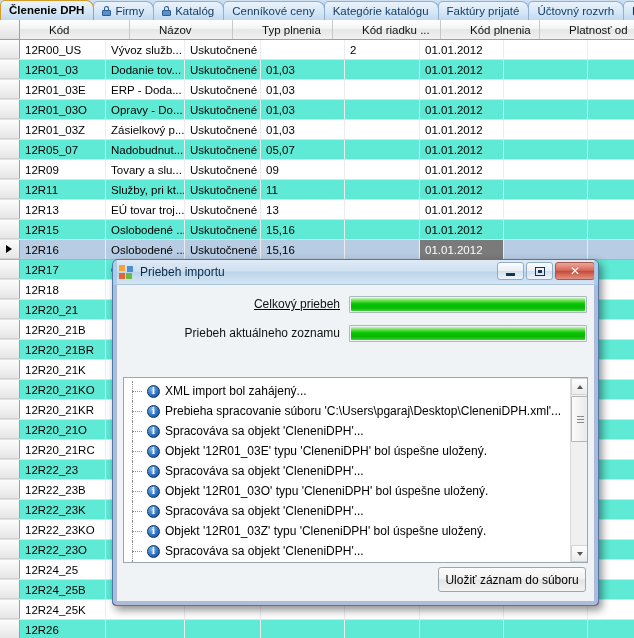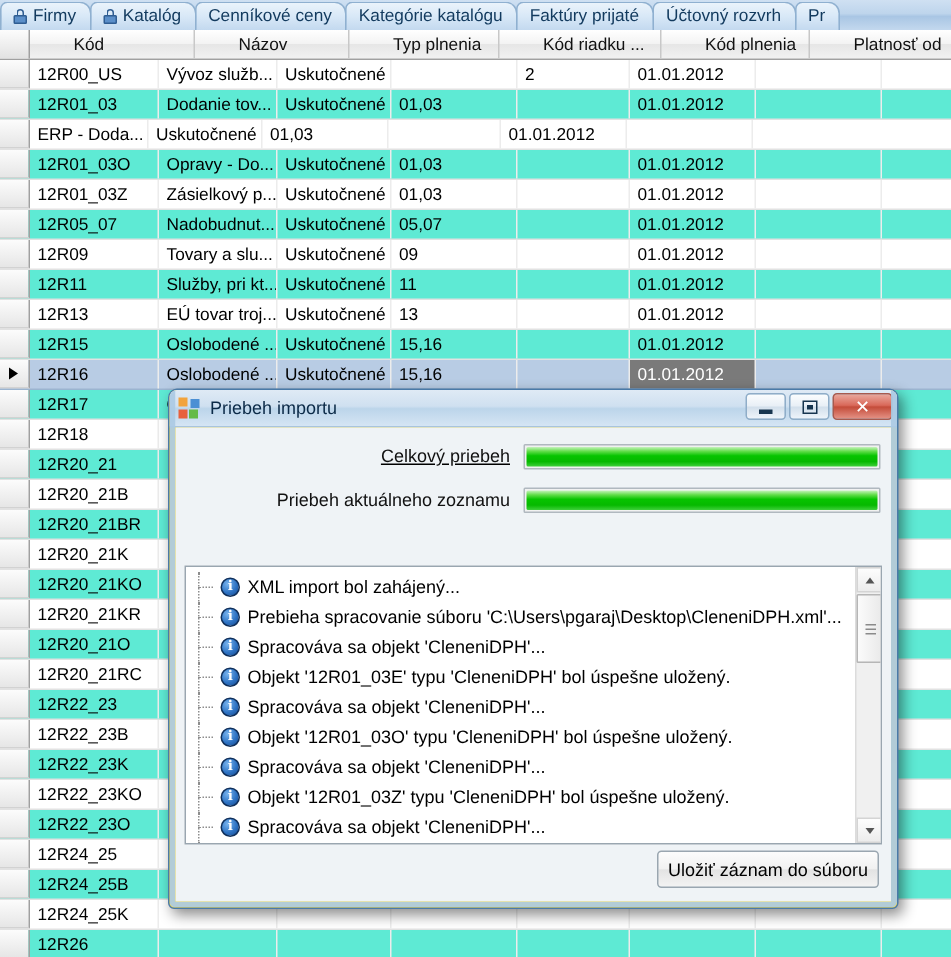--- a/index.html
+++ b/index.html
@@ -82,21 +82,21 @@
   .c4{width:84px;flex:0 0 84px;}
   .c5{width:75px;flex:0 0 75px;}
   .c6{width:84px;flex:0 0 84px;}
   .c7{width:84px;flex:0 0 84px;}
   .c8{width:46px;flex:0 0 46px;border-right:none;}
 
   
   #dialog{
     position:absolute;left:112px;top:259px;width:487px;height:347px;
     border:1px solid #4a7aa8;border-radius:6px 6px 4px 4px;
-    background:#fde047;
+    background:#be185d;
     box-shadow:3px 4px 9px rgba(0,0,0,.45);
     box-sizing:border-box;
     overflow:hidden;
   }
   #dlgframe{
     position:absolute;inset:0;
     border:4px solid rgba(172,202,228,.92);
     border-top:none;border-radius:0 0 4px 4px;box-sizing:border-box;
     pointer-events:none;
   }
@@ -205,20 +205,23 @@
     background:linear-gradient(to bottom,#fcfcfc 0%,#f1f1f1 48%,#e3e3e3 52%,#f3f3f3 100%);
     font-size:12px;color:#000;display:flex;align-items:center;justify-content:center;
     font-family:"Liberation Sans",sans-serif;
     text-align:center;
   }
 </style>
 </head>
 <body>
 
 <div id="tabbar">
+    <div class="tab active">
+      <span>Členenie DPH</span>
+    </div>
     <div class="tab">
       <span class="lock-ic">
         <span class="shk"></span>
         <span class="body"></span>
       </span>
       <span>Firmy</span>
     </div>
     <div class="tab">
       <span class="lock-ic">
         <span class="shk"></span>
@@ -273,20 +276,21 @@
         <div class="cell c2">Dodanie tov...</div>
         <div class="cell c3">Uskutočnené</div>
         <div class="cell c4">01,03</div>
         <div class="cell c5"></div>
         <div class="cell c6">01.01.2012</div>
         <div class="cell c7"></div>
         <div class="cell c8"></div>
       </div>
       <div class="row">
         <div class="rowhdr"></div>
+        <div class="cell c1">12R01_03E</div>
         <div class="cell c2">ERP - Doda...</div>
         <div class="cell c3">Uskutočnené</div>
         <div class="cell c4">01,03</div>
         <div class="cell c5"></div>
         <div class="cell c6">01.01.2012</div>
         <div class="cell c7"></div>
         <div class="cell c8"></div>
       </div>
       <div class="row alt">
         <div class="rowhdr"></div>

